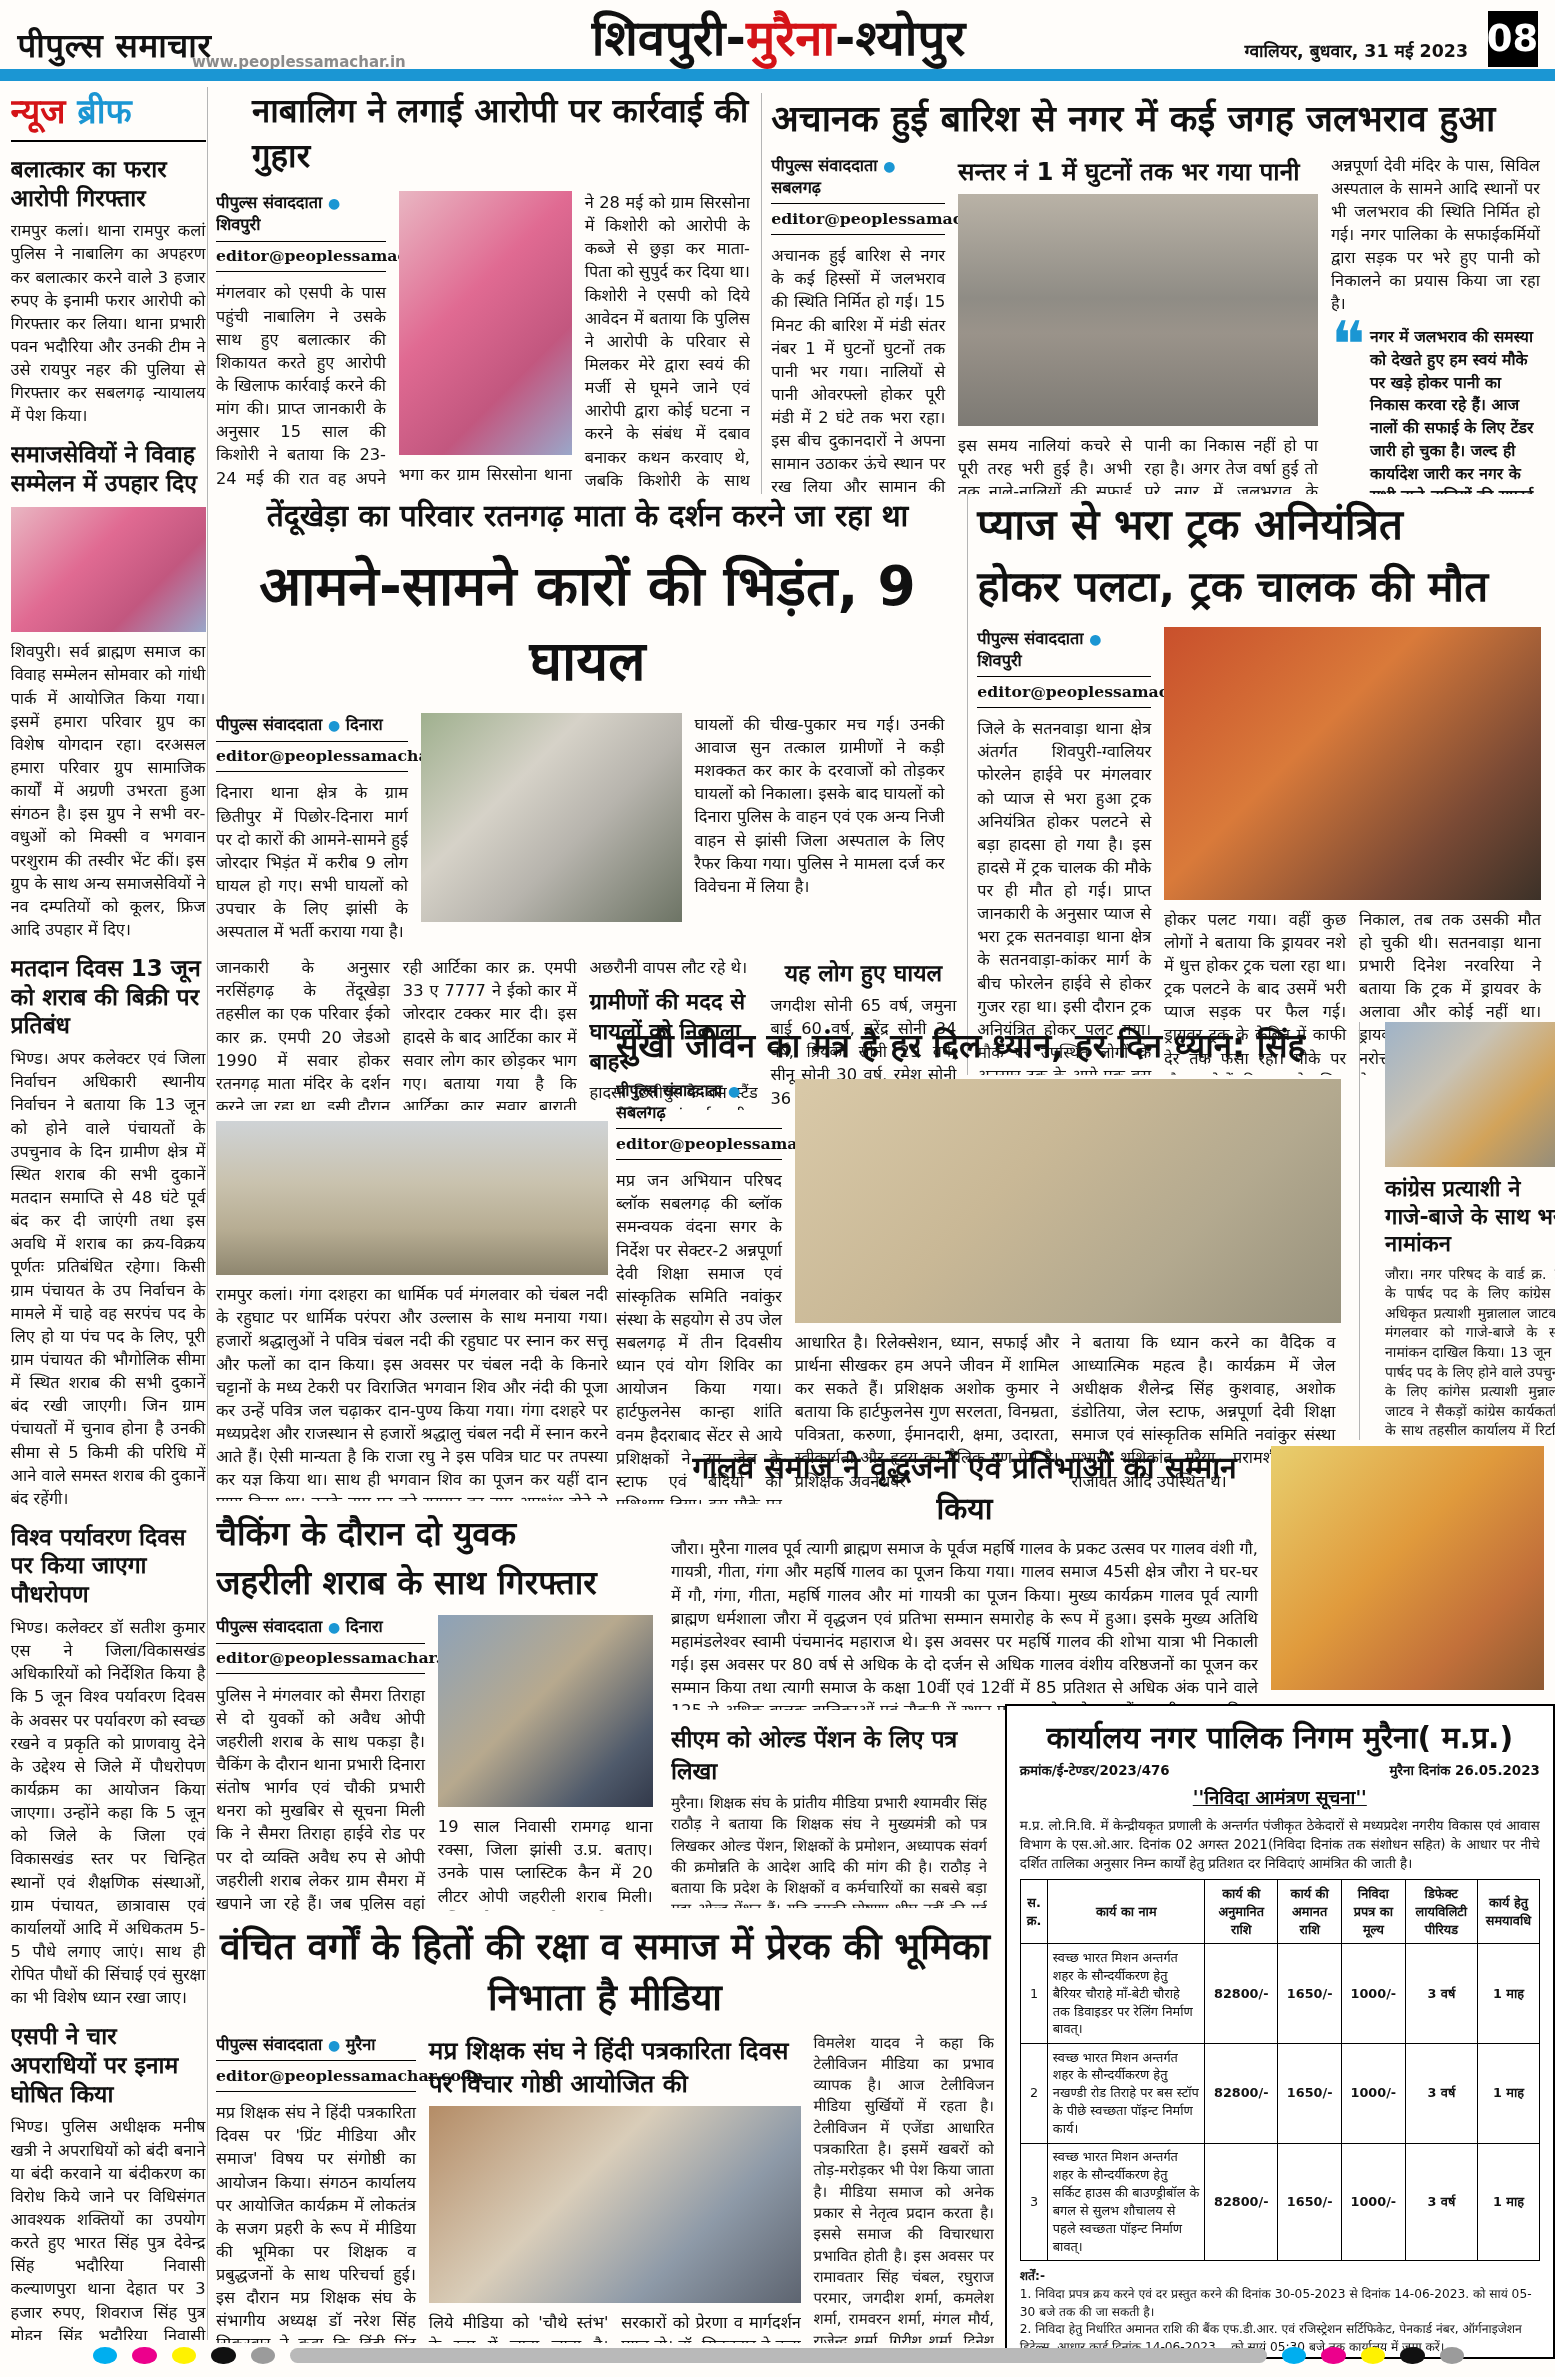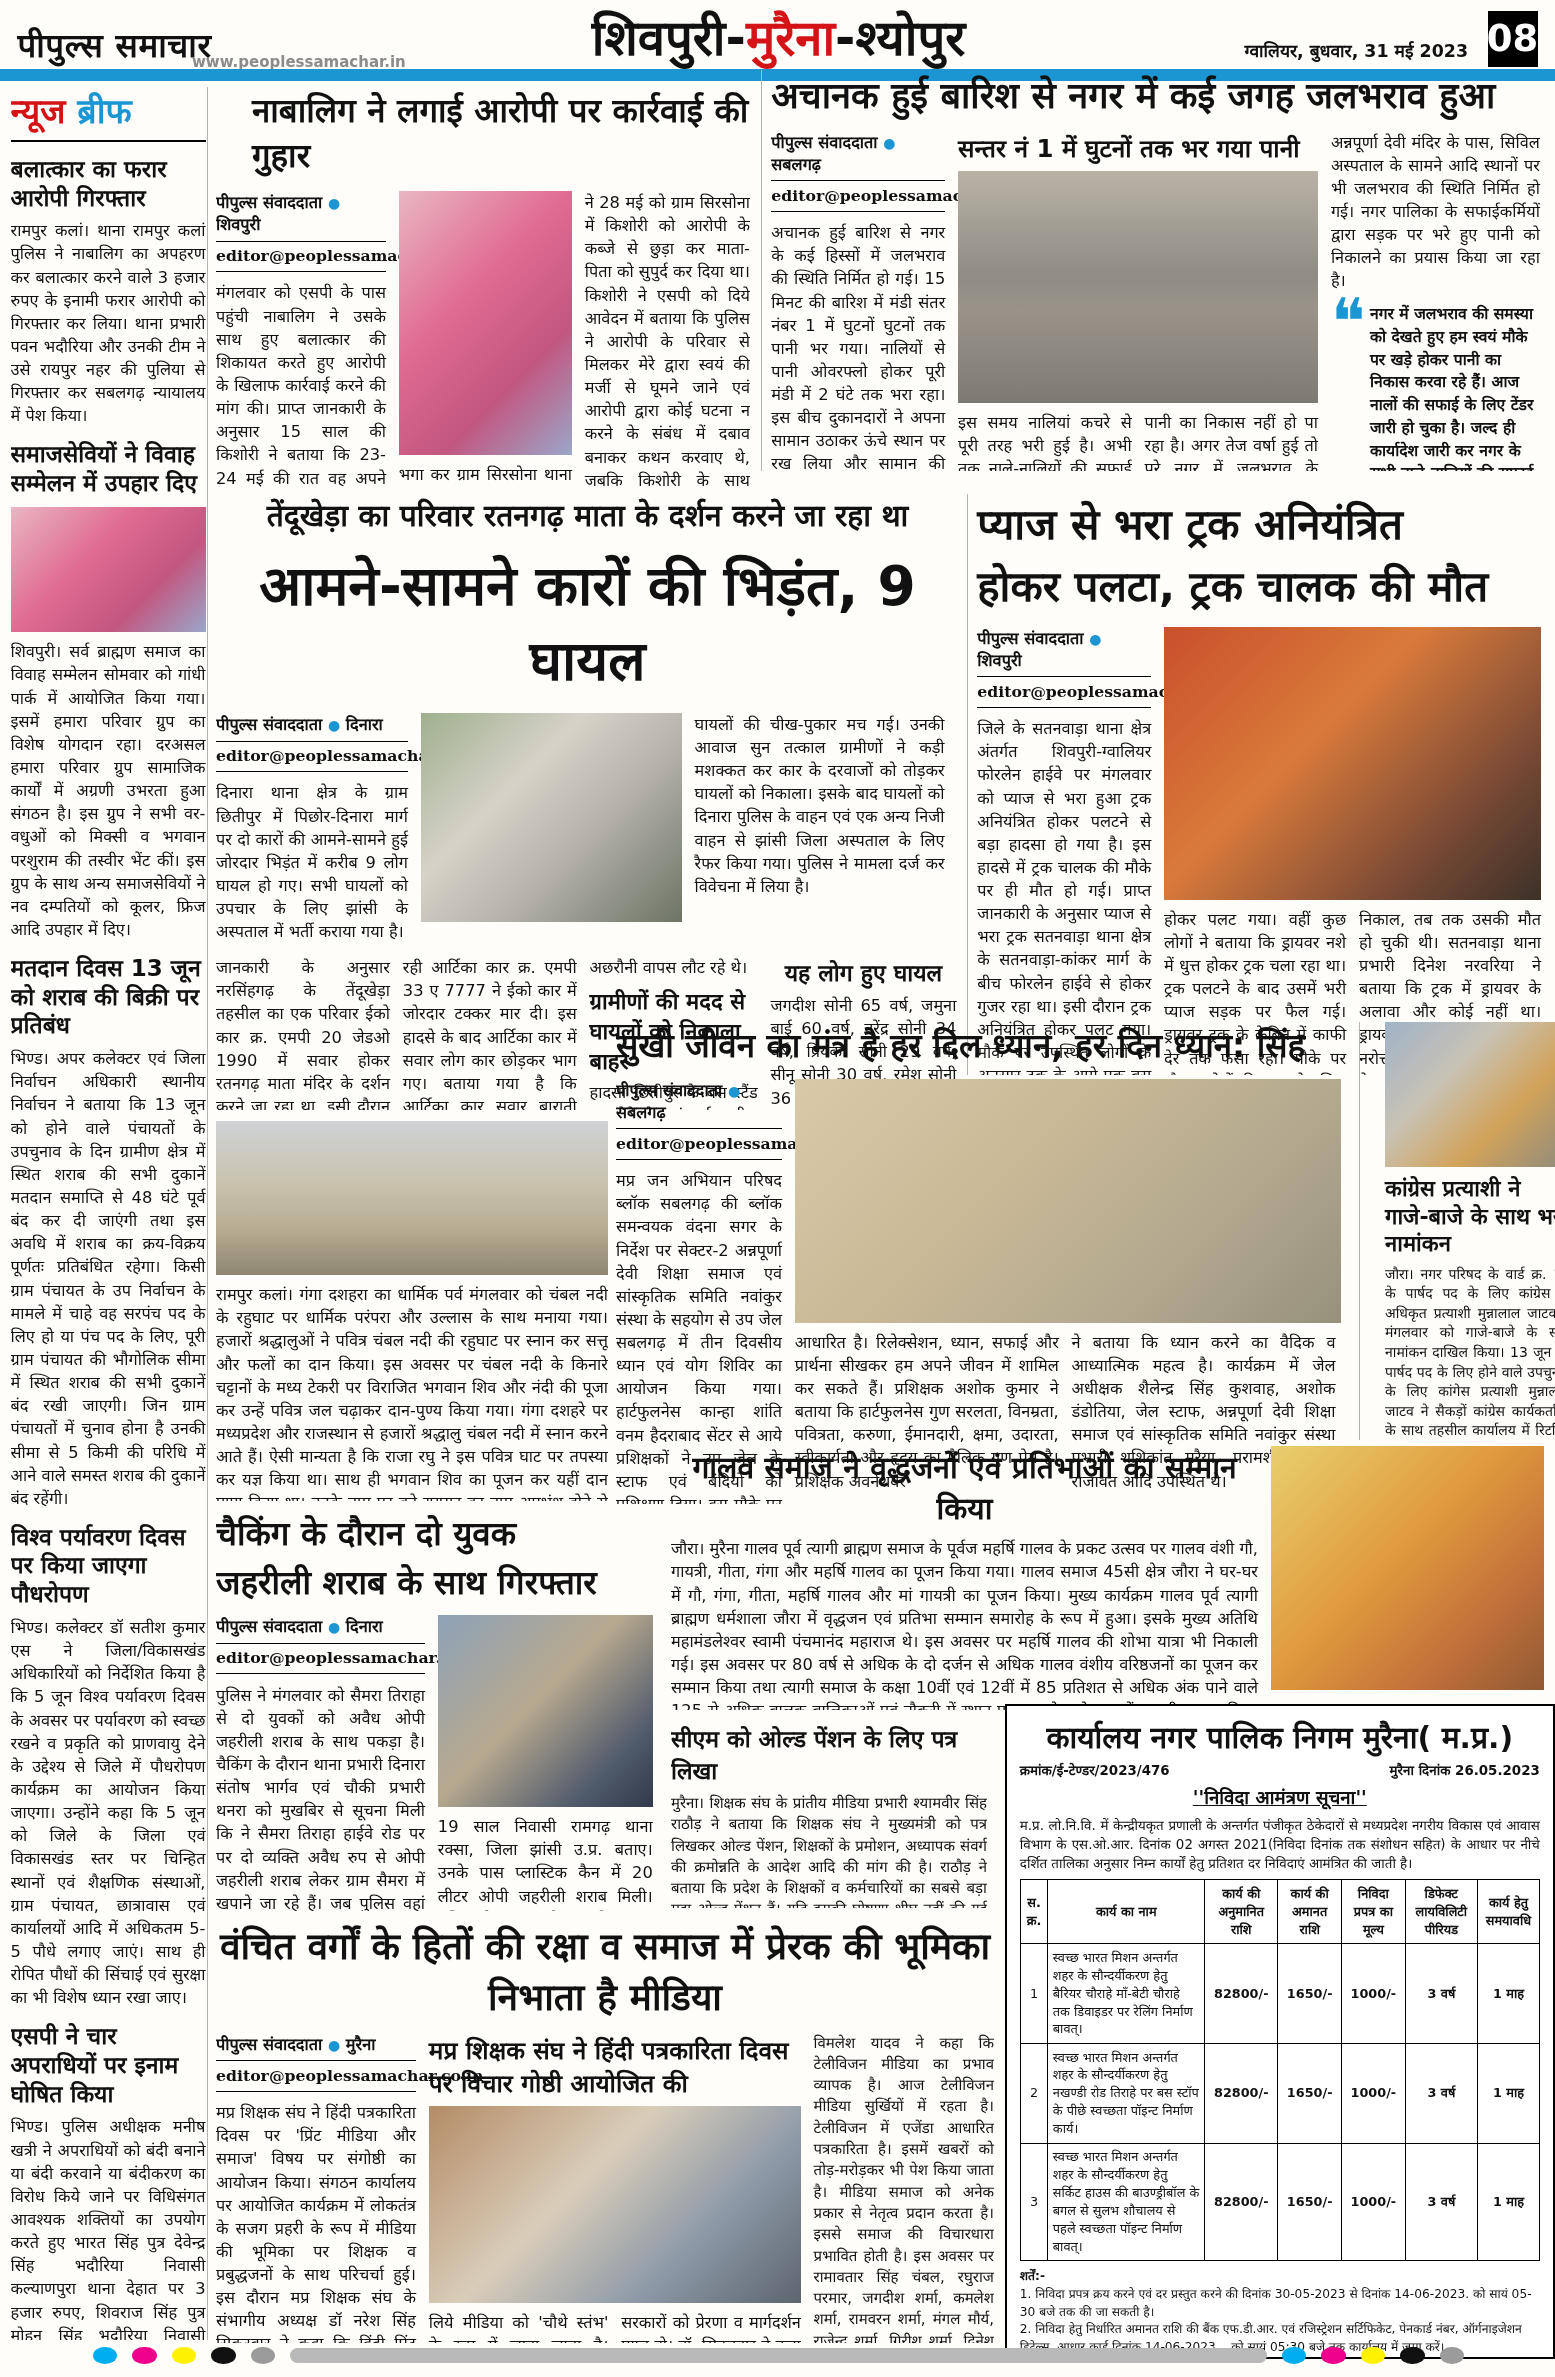--- a/index.html
+++ b/index.html
@@ -110,21 +110,21 @@
       <div style="width:178px;">
         <div class="photo ph1" style="width:100%;height:264px;"></div>
         <div class="bodytxt jst" style="margin-top:8.1px;">भगा कर ग्राम सिरसोना थाना करैरा में उसकी मौसी के यहां ले गया। वहां आरोपी बंद कमरे में लगातार उसके साथ बालात्कार करता रहा। इसकी शिकायत किशोरी के पिता ने थाना सीहोर में दर्ज कराई थी। इसके बाद पुलिस</div>
       </div>
       <div style="width:170px;">
         <div class="bodytxt jst">ने 28 मई को ग्राम सिरसोना में किशोरी को आरोपी के कब्जे से छुड़ा कर माता-पिता को सुपुर्द कर दिया था। किशोरी ने एसपी को दिये आवेदन में बताया कि पुलिस ने आरोपी के परिवार से मिलकर मेरे द्वारा स्वयं की मर्जी से घूमने जाने एवं आरोपी द्वारा कोई घटना न करने के संबंध में दबाव बनाकर कथन करवाए थे, जबकि किशोरी के साथ आरोपी ने जबरदस्ती बलात्कार किया। किशोरी ने मांग की है कि उसका डीएनए परीक्षण एवं डॉक्टरी जांच कराकर आरोपी, उसके मौसी-मौसा एवं मामा के विरूद्ध कार्रवाई की जाए।</div>
       </div>
     </div>
   </div>
 
-  <div class="abs clip rule-l" style="left:761px;top:70px;width:784px;height:401px;padding-left:9.3px;">
+  <div class="abs clip rule-l" style="left:761px;top:93px;width:784px;height:401px;padding-left:9.3px;">
     <div style="font-size:36px;font-weight:bold;">अचानक हुई बारिश से नगर में कई जगह जलभराव हुआ</div>
     <div class="cols" style="margin-top:11.6px;">
       <div style="width:174px;">
         <div class="byline">
           <span>पीपुल्स संवाददाता</span>
           <span class="dot">●</span>
           <span>सबलगढ़</span>
         </div>
         <div class="email">editor@peoplessamachar.co.in</div>
         <div class="bodytxt jst" style="margin-top:9.3px;">अचानक हुई बारिश से नगर के कई हिस्सों में जलभराव की स्थिति निर्मित हो गई। 15 मिनट की बारिश में मंडी संतर नंबर 1 में घुटनों घुटनों तक पानी भर गया। नालियों से पानी ओवरफ्लो होकर पूरी मंडी में 2 घंटे तक भरा रहा। इस बीच दुकानदारों ने अपना सामान उठाकर ऊंचे स्थान पर रख लिया और सामान की सुरक्षा की। अगर यही पानी बारिश रात में होती तो दुकानदार सामान नहीं उठा पाते और उनका लाखों का नुकसान हो जाता। सबलगढ़ में</div>

